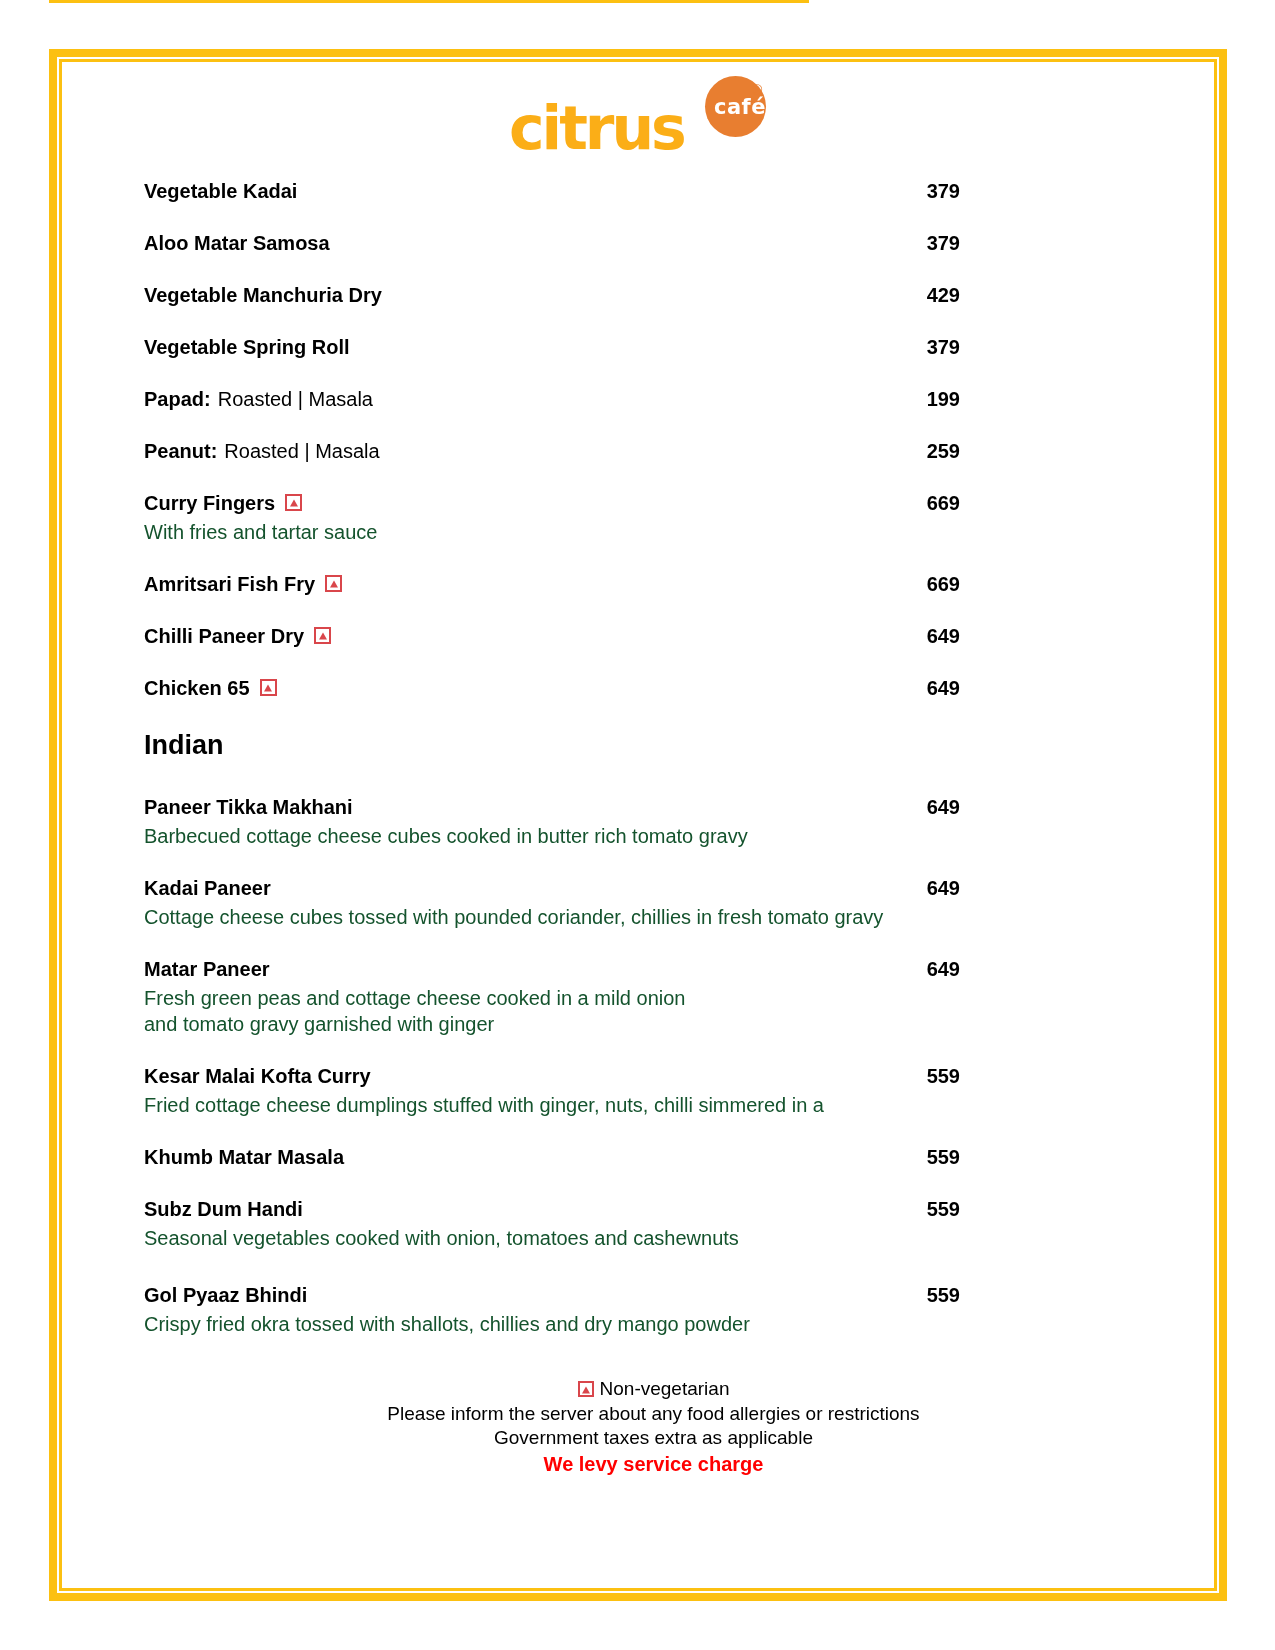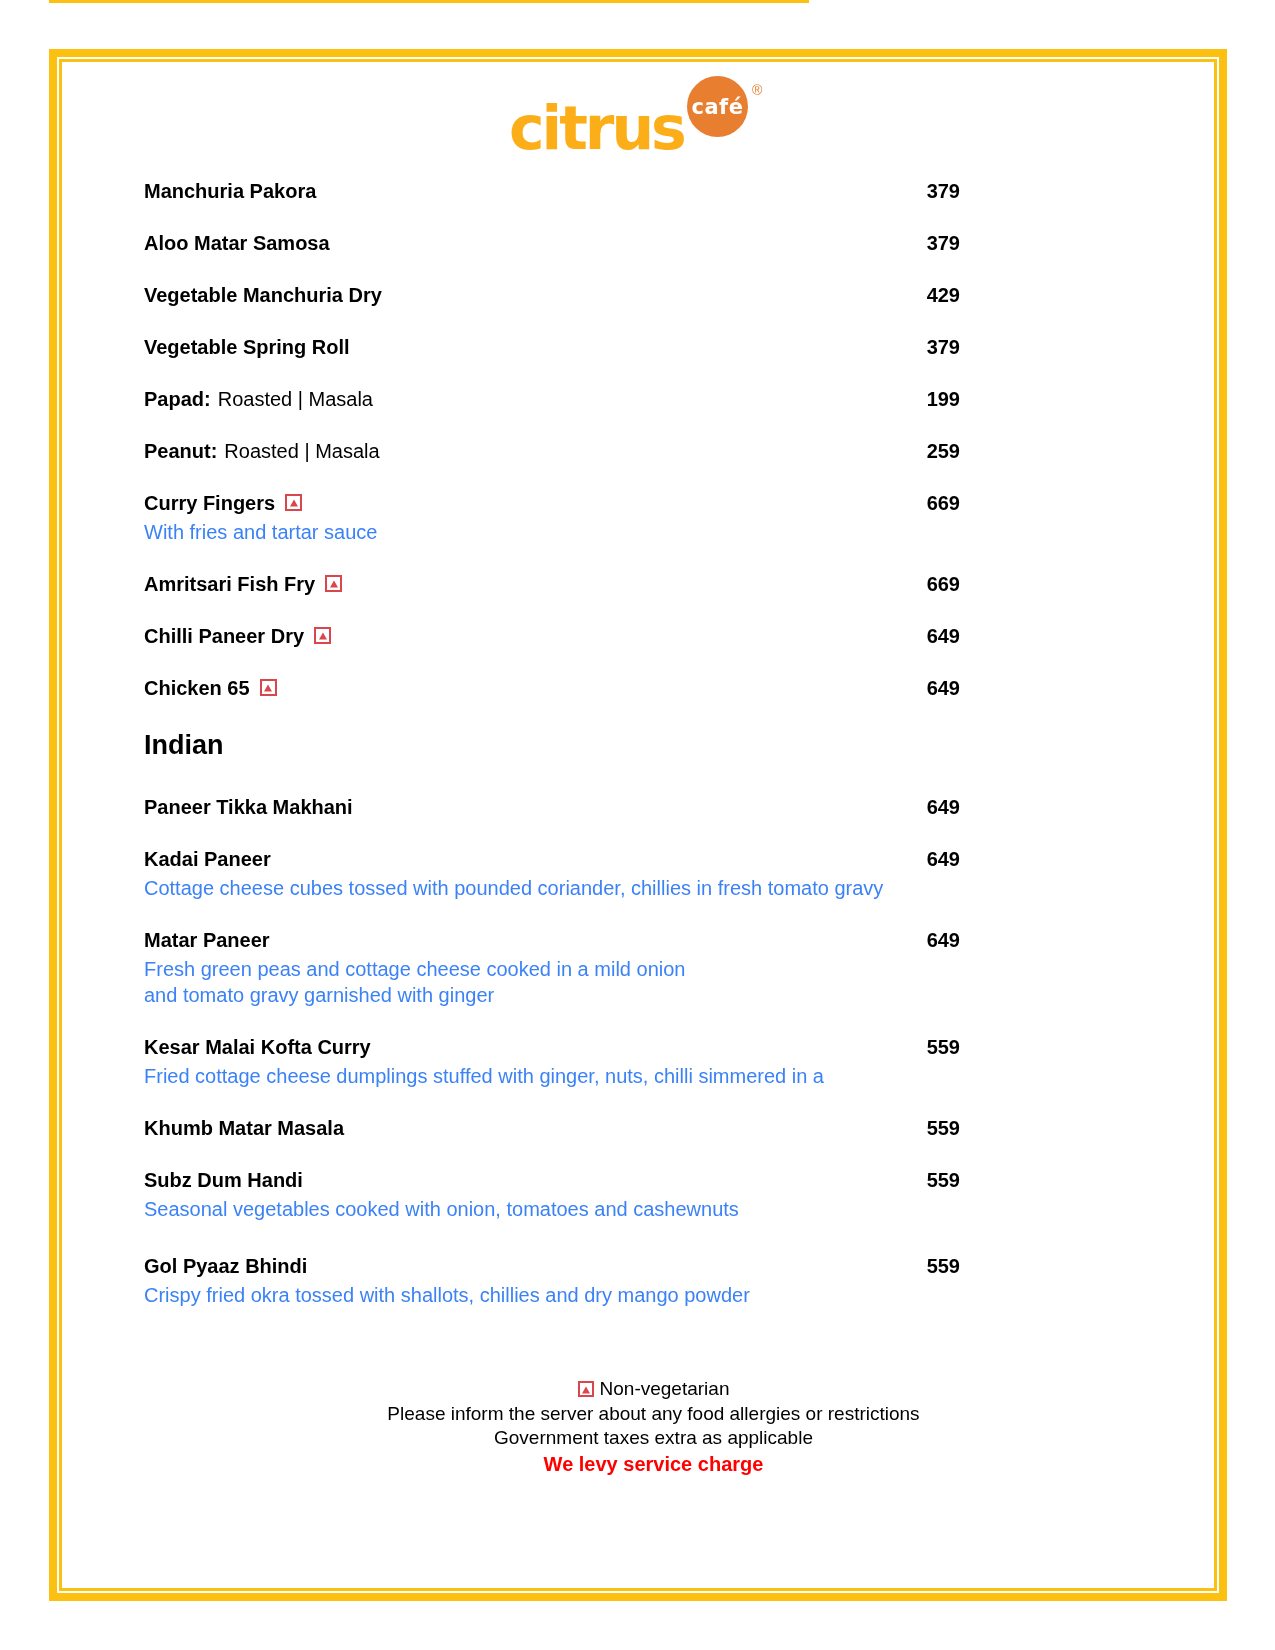--- a/index.html
+++ b/index.html
@@ -16,36 +16,36 @@
     font-family:"Liberation Sans", sans-serif;color:var(--ink);
     overflow:hidden;
   }
   .top-strip{position:absolute;top:0;left:49px;width:760px;height:3px;background:var(--gold);}
   .frame{position:absolute;left:49px;top:49px;width:1178px;height:1552px;
     border:8px solid var(--gold);box-sizing:border-box;}
   .frame-inner{position:absolute;inset:2px;border:3px solid var(--gold);}
 
   
   .logo{position:absolute;top:72px;left:505px;width:280px;height:100px;}
-  .logo-circle{position:absolute;left:182px;top:4px;width:61px;height:61px;border-radius:50%;
-    background:var(--logo-orange);display:flex;align-items:center;justify-content:center;z-index:1;}
+  .logo-circle{position:absolute;left:200px;top:4px;width:61px;height:61px;border-radius:50%;
+    background:var(--logo-orange);display:flex;align-items:center;justify-content:flex-end;z-index:1;}
   .logo-cafe{color:#fff;font-weight:bold;font-size:21px;font-family:"DejaVu Sans",sans-serif;letter-spacing:0.5px;}
   .logo-reg{position:absolute;left:247px;top:10px;font-size:14px;color:var(--logo-orange);z-index:3;}
   .logo-text{position:absolute;left:4px;top:26px;z-index:2;font-family:"DejaVu Sans",sans-serif;
     font-weight:bold;font-size:60px;line-height:1;letter-spacing:-3px;color:var(--logo-yellow);}
 
   
   .content{position:absolute;left:144px;top:180px;width:816px;}
   .item-block{margin-bottom:28px;}
   .item-block.extra-gap{margin-top:33px;}
   .item-row{display:flex;justify-content:space-between;align-items:flex-start;line-height:23px;}
   .item-name{font-weight:bold;font-size:20px;white-space:nowrap;}
   .item-suffix{font-weight:normal;font-size:20px;margin-left:7px;white-space:nowrap;}
   .item-price{font-weight:bold;font-size:20px;text-align:right;}
-  .item-desc{font-size:20px;line-height:26px;margin-top:3px;color:#3b82f6;}
+  .item-desc{font-size:20px;line-height:26px;margin-top:3px;color:#14532d;}
   .section-heading{font-size:27px;font-weight:bold;line-height:32px;margin:8px 0 35px 0;}
 
   
   .nv-icon{display:inline-block;width:13px;height:13px;border:2px solid var(--nv-red);
     margin-left:10px;position:relative;top:1px;background:#fff;vertical-align:baseline;}
   .nv-icon::after{content:"";position:absolute;left:50%;top:55%;transform:translate(-50%,-50%);
     width:0;height:0;border-left:4px solid transparent;border-right:4px solid transparent;
     border-bottom:7px solid var(--nv-red);}
 
   
@@ -68,21 +68,21 @@
     <span class="logo-cafe">café</span>
   </div>
   <span class="logo-reg">®</span>
   <div class="logo-text">citrus</div>
 </div>
 
 <div class="content">
     <div class="item-block">
     <div class="item-row">
       <div class="item-name-wrap">
-        <span class="item-name">Manchuria Pakora</span>
+        <span class="item-name">Vegetable Kadai</span>
       </div>
       <div class="item-price">379</div>
     </div>
 
   </div>
     <div class="item-block">
     <div class="item-row">
       <div class="item-name-wrap">
         <span class="item-name">Aloo Matar Samosa</span>
       </div>
@@ -165,20 +165,23 @@
 
   </div>
     <div class="section-heading">Indian</div>
     <div class="item-block">
     <div class="item-row">
       <div class="item-name-wrap">
         <span class="item-name">Paneer Tikka Makhani</span>
       </div>
       <div class="item-price">649</div>
     </div>
+    <div class="item-desc">
+        <div>Barbecued cottage cheese cubes cooked in butter rich tomato gravy</div>
+      </div>
   </div>
     <div class="item-block">
     <div class="item-row">
       <div class="item-name-wrap">
         <span class="item-name">Kadai Paneer</span>
       </div>
       <div class="item-price">649</div>
     </div>
     <div class="item-desc">
         <div>Cottage cheese cubes tossed with pounded coriander, chillies in fresh tomato gravy</div>

